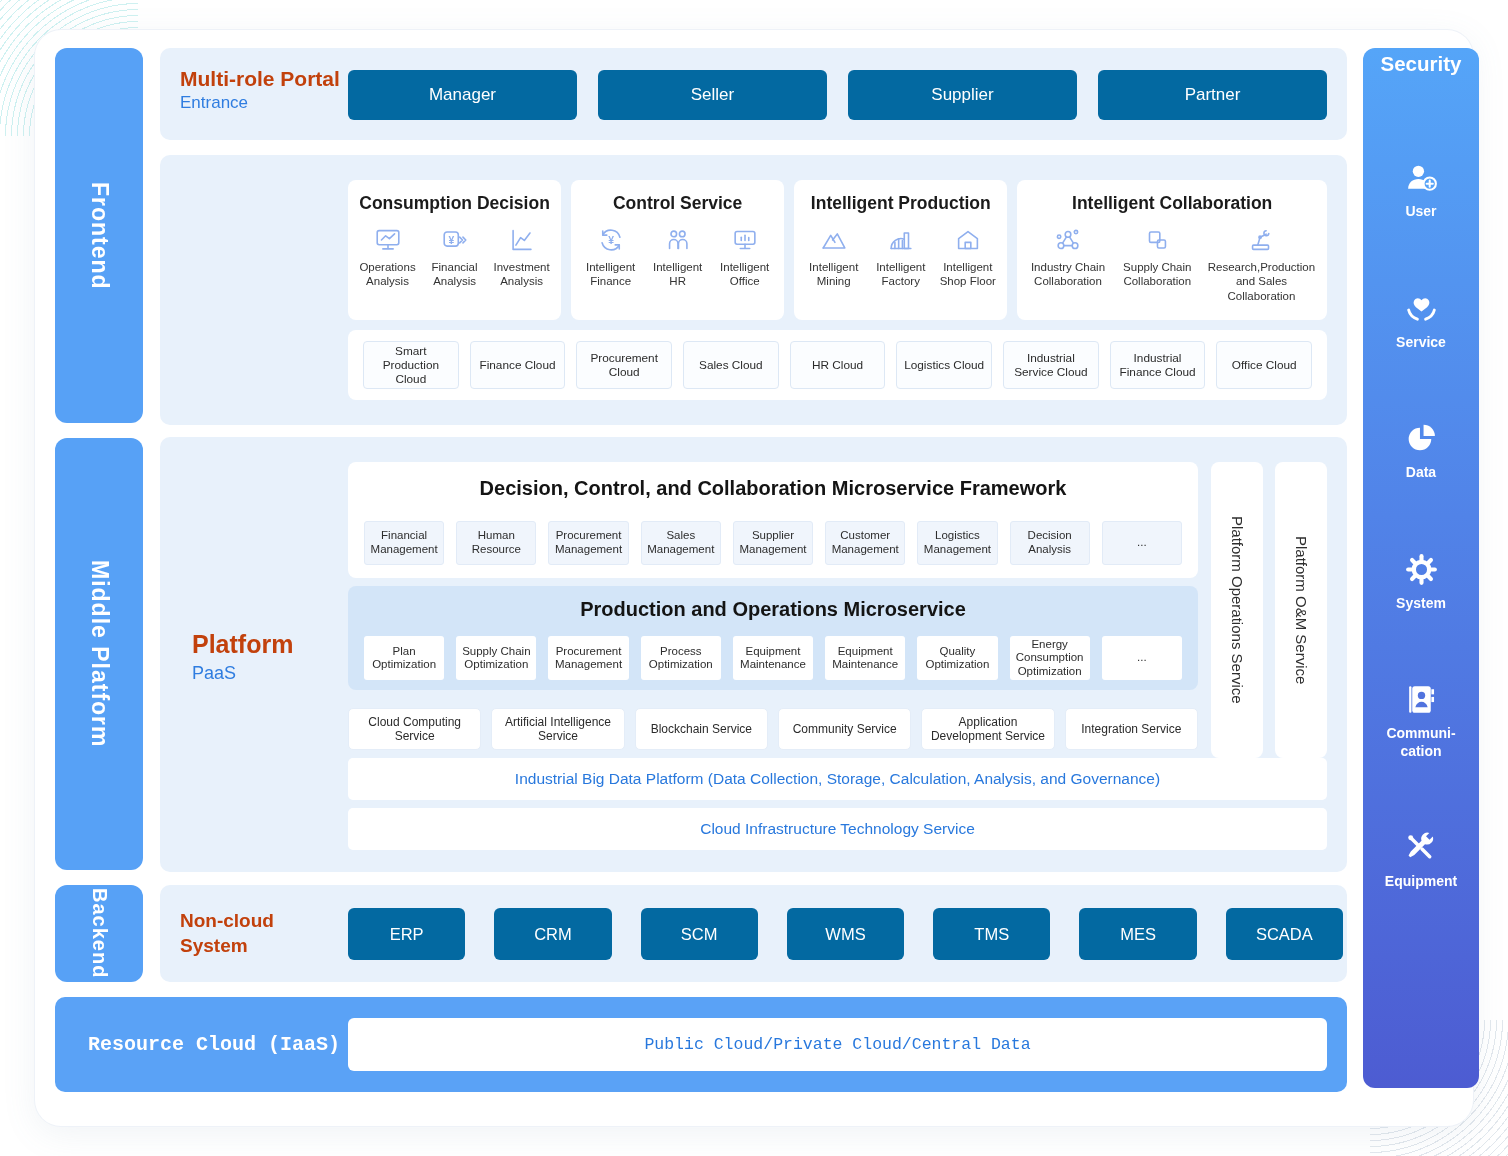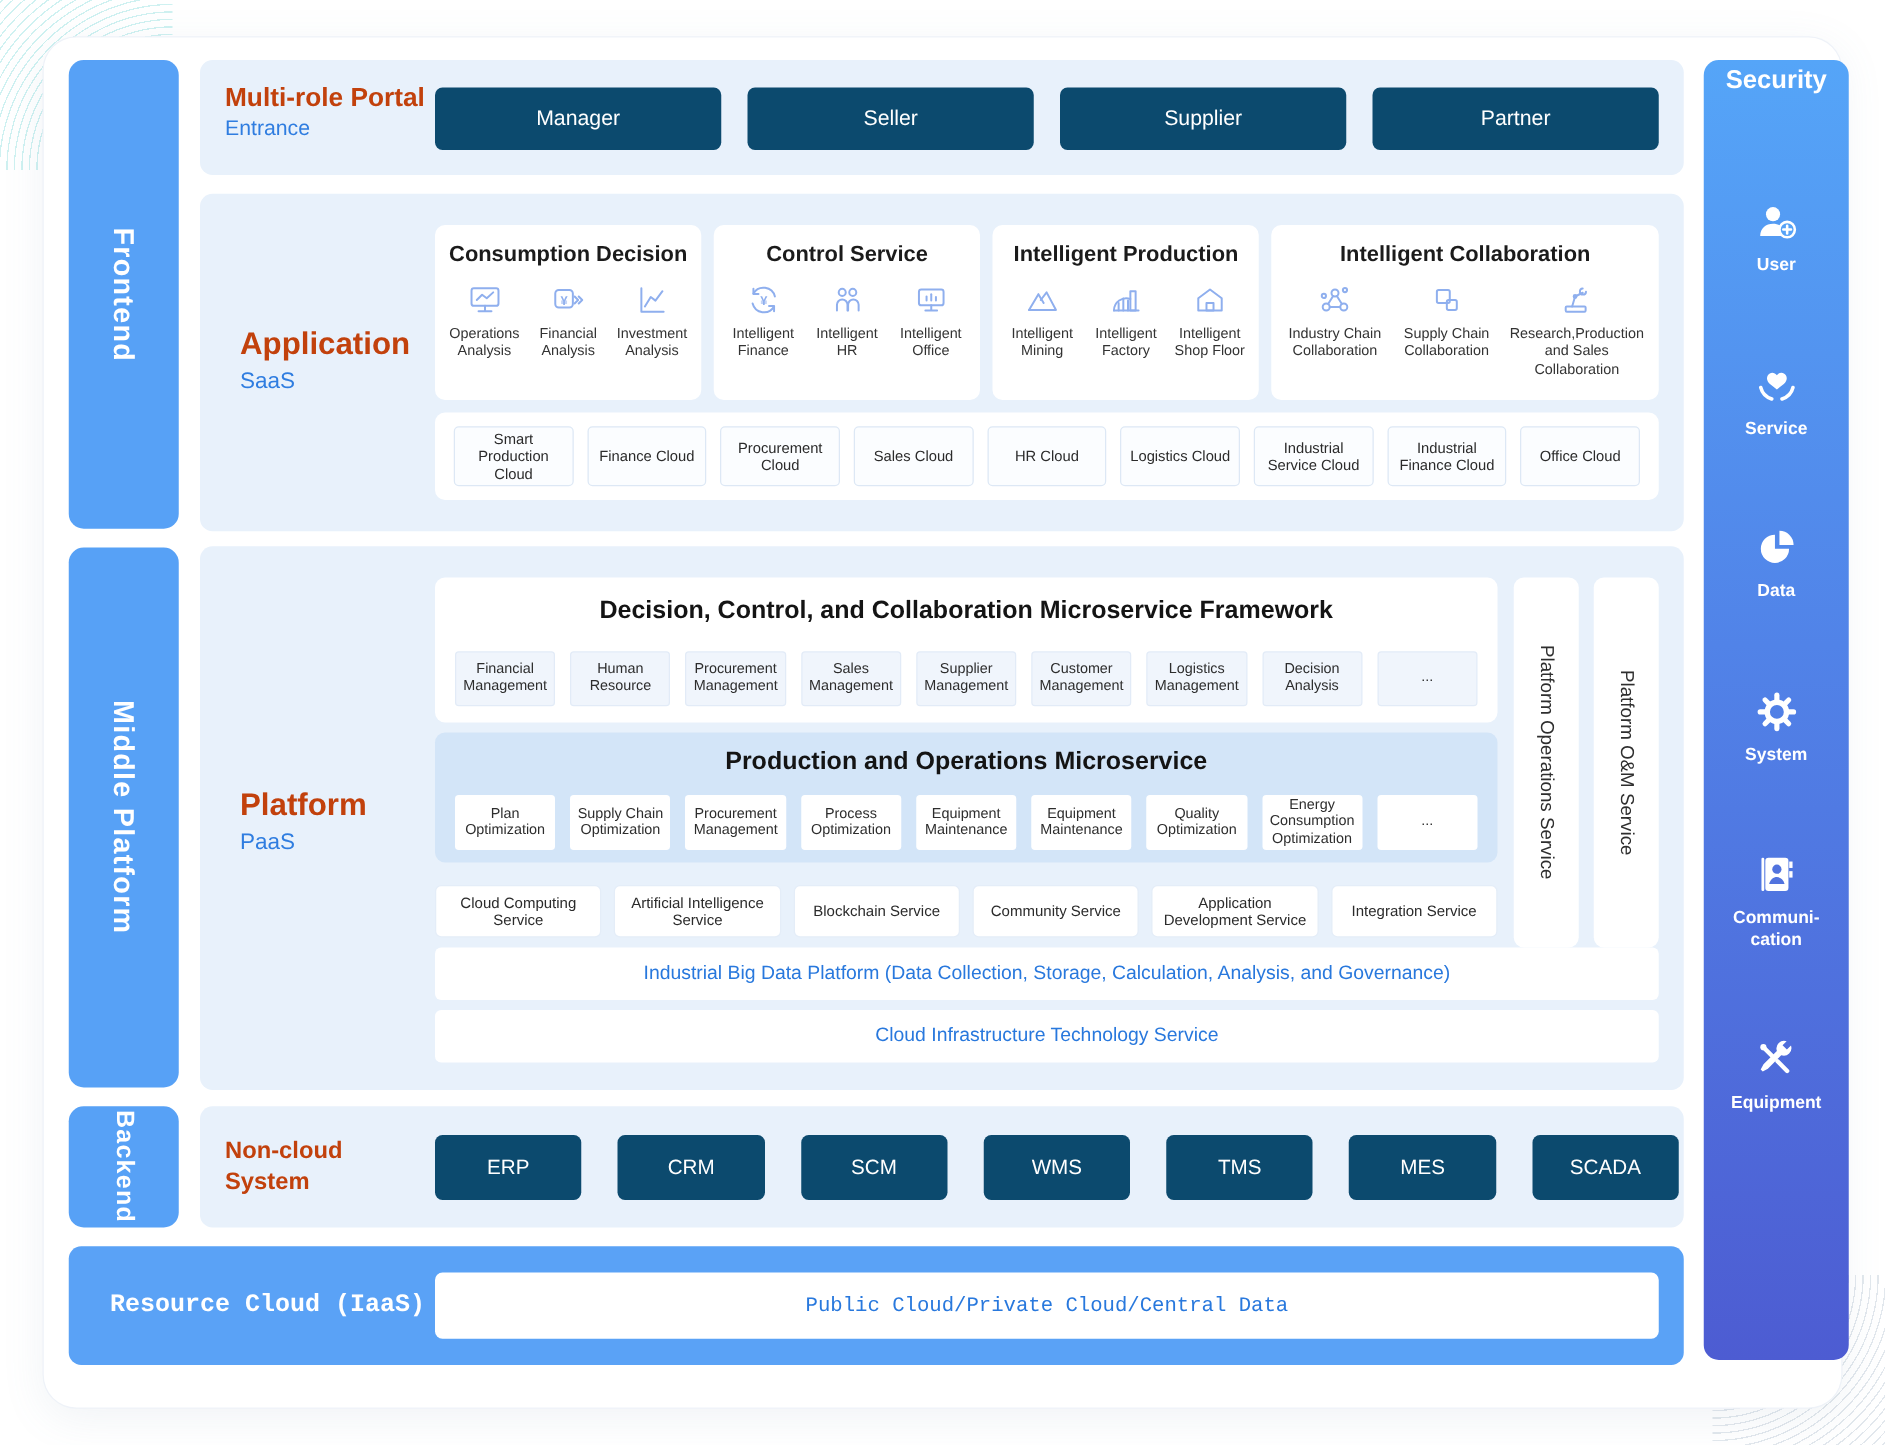--- a/index.html
+++ b/index.html
@@ -28,21 +28,21 @@
   .panel-backend{top:885px;height:97px;}
 
   .sec-title{font-weight:bold;color:#c2410c;line-height:1.15;}
   .sec-sub{color:#2f7de0;}
 
   .portal-label{position:absolute;left:20px;top:19px;}
   .portal-label .sec-title{font-size:21px;}
   .portal-label .sec-sub{font-size:17px;margin-top:2px;}
 
   .portal-buttons{position:absolute;left:188px;right:20px;top:22px;height:50px;display:flex;gap:21px;}
-  .btn{flex:1;background:#0c4a6e;border-radius:6px;color:#fff;font-size:17px;
+  .btn{flex:1;background:#0369a1;border-radius:6px;color:#fff;font-size:17px;
        display:flex;align-items:center;justify-content:center;}
 
   .app-label{position:absolute;left:32px;top:106px;}
   .app-label .sec-title{font-size:25px;}
   .app-label .sec-sub{font-size:18px;margin-top:4px;}
 
   .app-cards{position:absolute;left:188px;right:20px;top:25px;height:140px;display:flex;gap:10px;}
   .app-card{flex:1;background:#fff;border-radius:8px;padding:13px 6px 8px;box-sizing:border-box;}
   .app-card.wide{flex:1.48;}
   .app-card h3{margin:0 0 11px;font-size:17.5px;font-weight:bold;color:#1b1b1b;text-align:center;}
@@ -135,24 +135,20 @@
     </div>
     <div class="portal-buttons">
       <div class="btn">Manager</div>
       <div class="btn">Seller</div>
       <div class="btn">Supplier</div>
       <div class="btn">Partner</div>
     </div>
   </div>
 
   <div class="panel panel-app">
-    <div class="app-label">
-      <div class="sec-title">Application</div>
-      <div class="sec-sub">SaaS</div>
-    </div>
     <div class="app-cards">
 
       <div class="app-card">
         <h3>Consumption Decision</h3>
         <div class="app-items">
           <div class="app-item">
             <svg class="lineicon" viewBox="0 0 32 32">
                 <rect x="4.5" y="6" width="23" height="15" rx="2"></rect>
                 <polyline points="9,16 13.5,11.5 17.5,14.5 23,9.5"></polyline>
                 <line x1="16" y1="21" x2="16" y2="25"></line>

